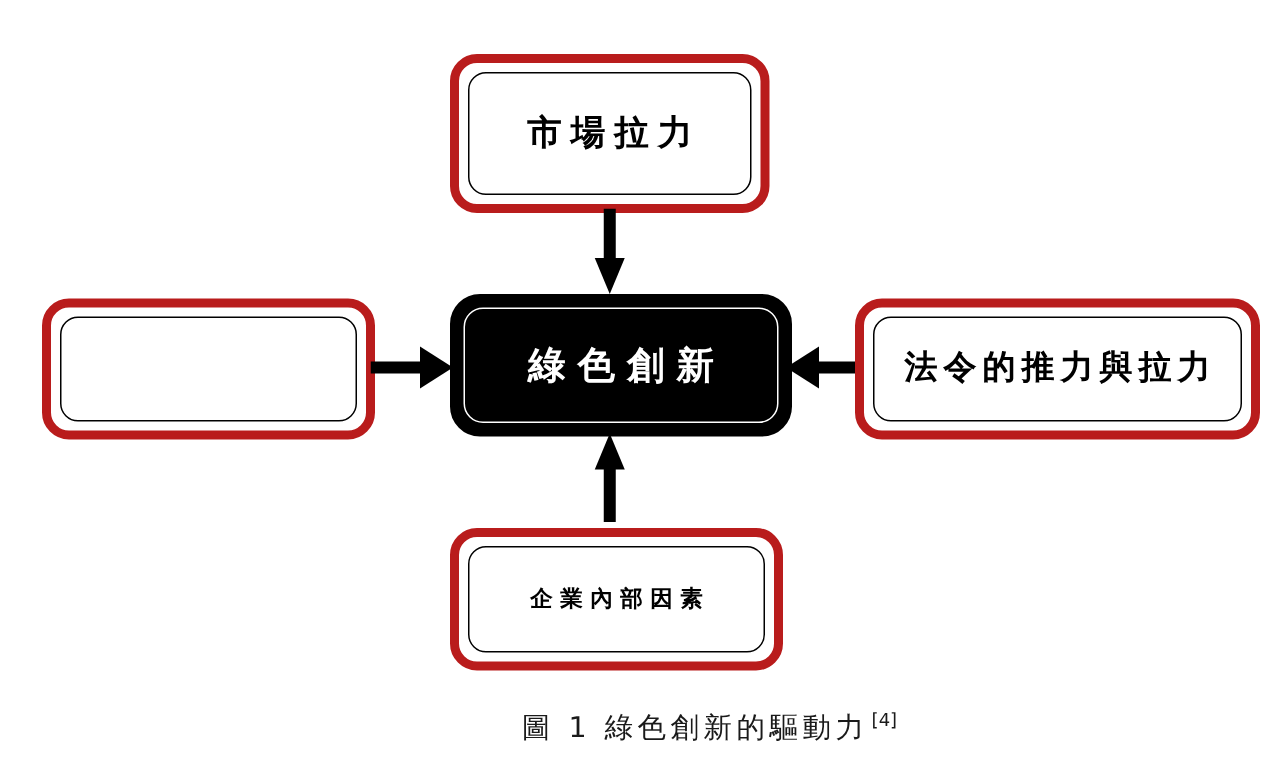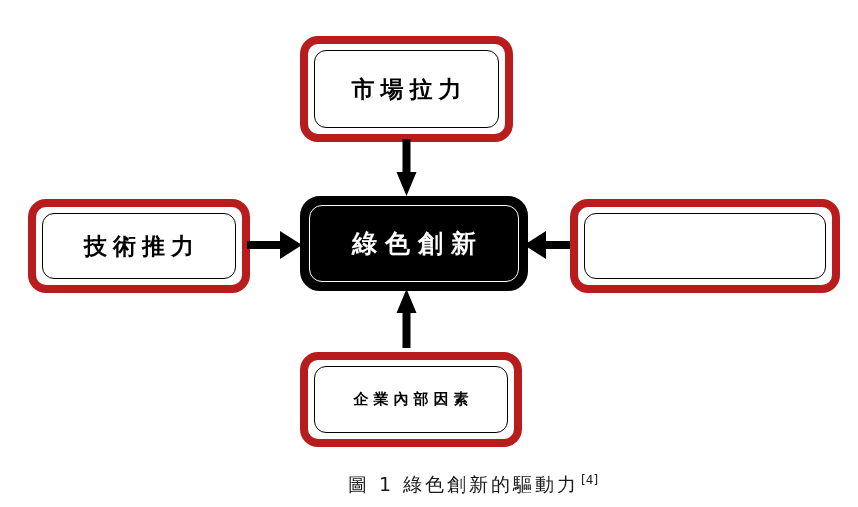--- a/index.html
+++ b/index.html
@@ -20,21 +20,21 @@
     left: 0;
     top: 0;
     width: 858px;
     height: 507px;
   }
 
   
   .node {
     position: absolute;
     box-sizing: border-box;
-    border: 8px solid #b91c1c;
+    border: 6px solid #b91c1c;
     border-radius: 18px;
     background: #ffffff;
     display: flex;
     align-items: center;
     justify-content: center;
   }
   .node .inner-frame {
     position: absolute;
     left: 6px;
     top: 6px;
@@ -127,21 +127,20 @@
 
   <div class="arrow" id="arrow-top-to-center">
     <svg width="21" height="58" viewBox="0 0 21 58" xmlns="http://www.w3.org/2000/svg">
       <rect x="6.5" y="0" width="8" height="36" fill="#000000"></rect>
       <polygon points="0.5,33 20.5,33 10.5,57" fill="#000000"></polygon>
     </svg>
   </div>
 
   <div class="node" id="node-left">
     <span class="inner-frame"></span>
-    <span class="node-label">技術推力</span>
   </div>
 
   <div class="arrow" id="arrow-left-to-center">
     <svg width="56" height="34" viewBox="0 0 56 34" xmlns="http://www.w3.org/2000/svg">
       <rect x="0" y="13" width="36" height="8" fill="#000000"></rect>
       <polygon points="33,3 33,31 55,17" fill="#000000"></polygon>
     </svg>
   </div>
 
   <div class="node center" id="node-center">
@@ -151,20 +150,21 @@
 
   <div class="arrow" id="arrow-right-to-center">
     <svg width="56" height="34" viewBox="0 0 56 34" xmlns="http://www.w3.org/2000/svg">
       <rect x="20" y="13" width="36" height="8" fill="#000000"></rect>
       <polygon points="23,3 23,31 1,17" fill="#000000"></polygon>
     </svg>
   </div>
 
   <div class="node" id="node-right">
     <span class="inner-frame"></span>
+    <span class="node-label">法令的推力與拉力</span>
   </div>
 
   <div class="arrow" id="arrow-bottom-to-center">
     <svg width="21" height="60" viewBox="0 0 21 60" xmlns="http://www.w3.org/2000/svg">
       <rect x="6.5" y="22" width="8" height="38" fill="#000000"></rect>
       <polygon points="0.5,25 20.5,25 10.5,1" fill="#000000"></polygon>
     </svg>
   </div>
 
   <div class="node" id="node-bottom">

